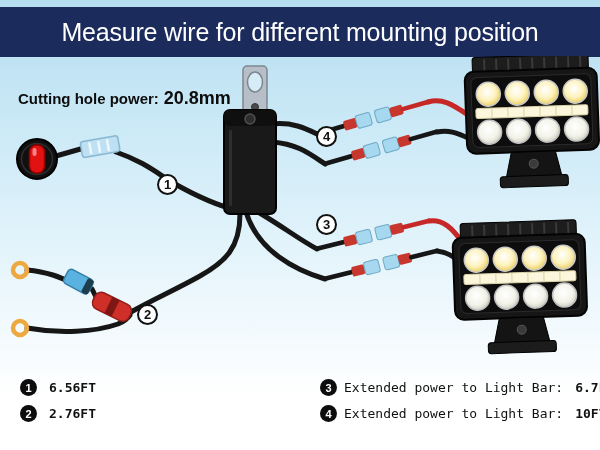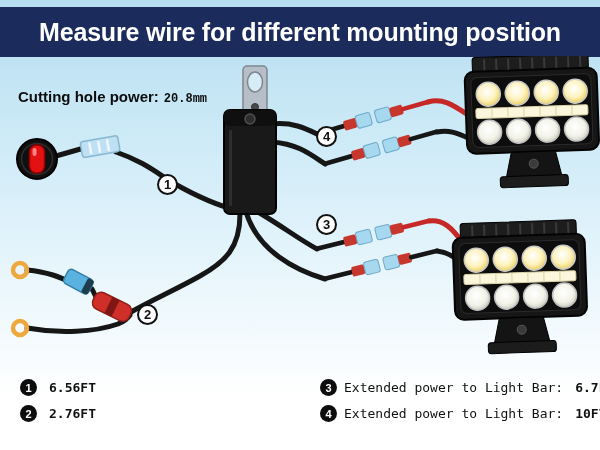--- a/index.html
+++ b/index.html
@@ -7,26 +7,26 @@
     position:relative; width:600px; height:450px; overflow:hidden;
     font-family:"Liberation Sans", sans-serif;
     background:linear-gradient(180deg,#aeda ee 0%, #ffffff 100%);
     background:linear-gradient(180deg,#b5ddf0 0%,#cdeaf7 30%,#e9f6fc 62%,#ffffff 88%,#ffffff 100%);
   }
   .banner {
     position:absolute; left:0; right:0; top:7px; height:50px;
     background:#1b2b5c; display:flex; align-items:center; justify-content:center;
   }
   .banner h1 {
-    margin:0; color:#ffffff; font-size:25px; font-weight:700; letter-spacing:-0.2px; white-space:nowrap;
+    margin:0; color:#ffffff; font-size:25px; font-weight:400; letter-spacing:-0.2px; white-space:nowrap;
   }
   .cutting-note {
     position:absolute; left:18px; top:88px; color:#0d0d0d; font-size:15px; font-weight:700; white-space:nowrap;
   }
-  .cutting-note .val { font-size:12px; font-weight:800; margin-left:5px;font-family:Liberation Mono, monospace; }
+  .cutting-note .val { font-size:18px; font-weight:800; margin-left:5px; }
   .diagram-svg { position:absolute; left:0; top:56px; width:600px; height:332px; }
   .marker {
     position:absolute; width:21px; height:21px; border-radius:50%;
     background:#ffffff; border:2px solid #111; box-sizing:border-box;
     color:#111; font-weight:800; font-size:13px; line-height:17px; text-align:center;
   }
   .legend {
     position:absolute; left:20px; top:379px; right:8px;
     display:grid; grid-template-columns:300px auto; grid-template-rows:auto auto;
     grid-auto-flow:column; row-gap:9px;

